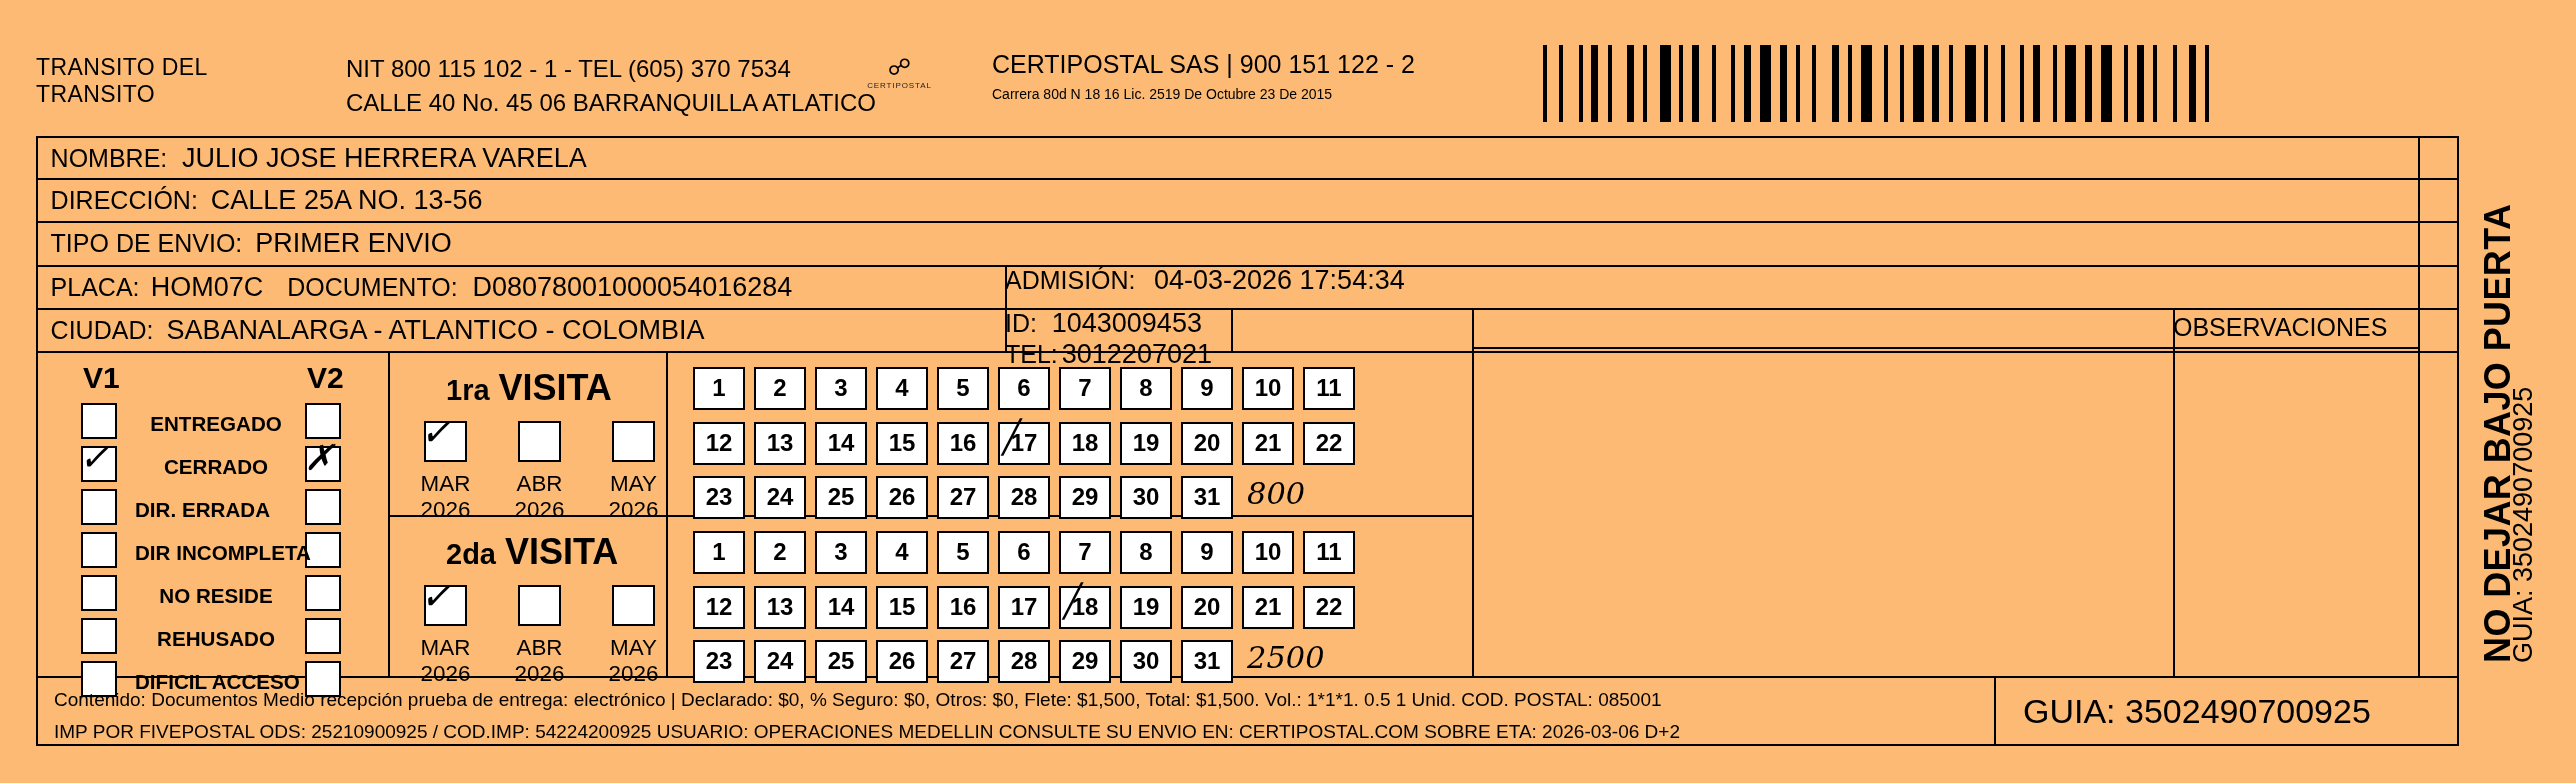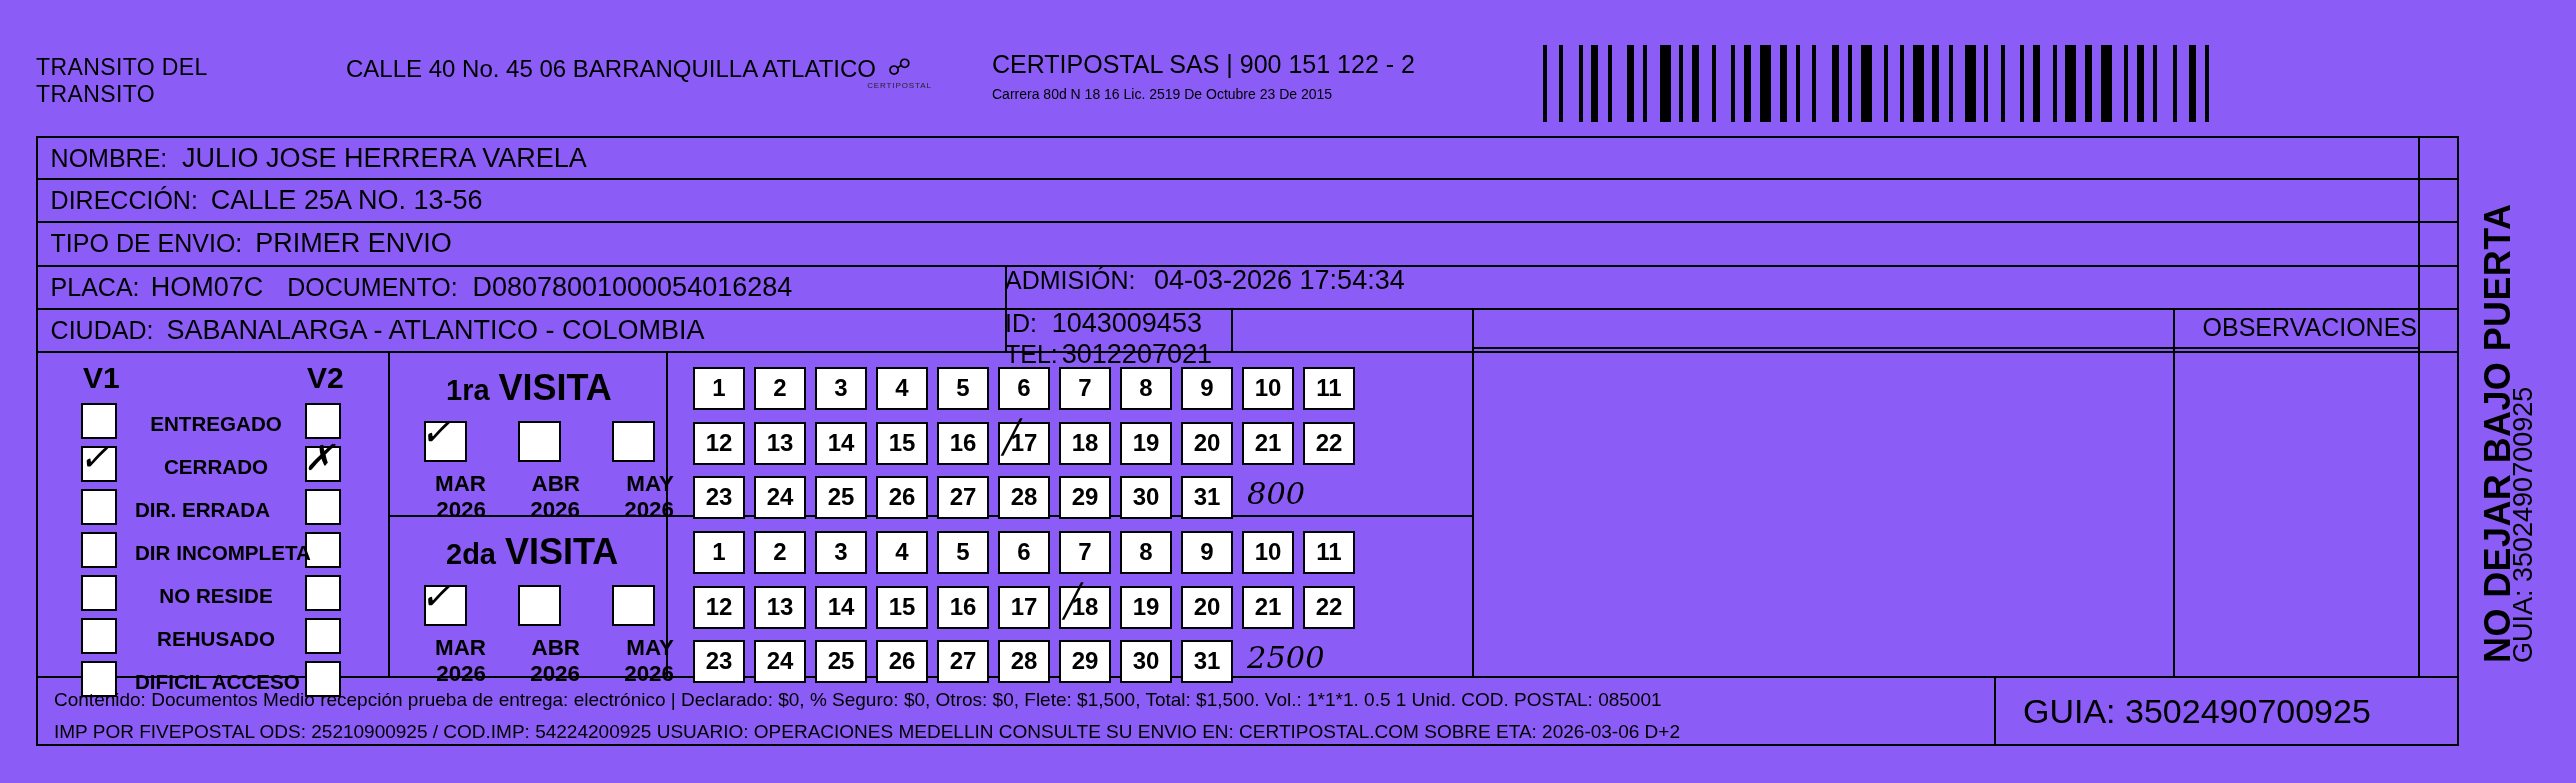--- a/index.html
+++ b/index.html
@@ -1,17 +1,17 @@
 <!DOCTYPE html>
 <html style="font-size:14.4px"><head>
 <meta charset="utf-8">
 <style>
   html,body{margin:0;padding:0;background:#ffffff;}
   body{font-family:"Liberation Sans", sans-serif; color:#000; -webkit-font-smoothing:none;}
-  #page{position:relative;width:2576px;height:783px;background:#8b5cf6;overflow:hidden;}
+  #page{position:relative;width:2576px;height:783px;background:#fdba74;overflow:hidden;}
 
   
   .hdr{position:absolute;left:36px;top:45px;width:2423px;height:94px;}
   .hdr-left{position:absolute;left:0;top:9px;font-size:23px;line-height:27px;letter-spacing:0.4px;}
   .hdr-nit{position:absolute;left:310px;top:7.2px;font-size:24px;line-height:34px;white-space:nowrap;}
   .hdr-logo{position:absolute;left:821px;top:10.8px;width:85px;text-align:center;}
   .hdr-logo .mark{font-size:23px;line-height:23px;}
   .hdr-logo .mtxt{font-size:8px;letter-spacing:0.9px;margin-top:1.8px;color:#222;}
   .hdr-cert{position:absolute;left:956px;top:5.4px;font-size:25px;white-space:nowrap;}
   .hdr-cert2{position:absolute;left:956px;top:41px;font-size:14px;white-space:nowrap;}
@@ -29,41 +29,42 @@
   .r{position:absolute;left:0;box-sizing:border-box;}
   .r .inner{position:absolute;left:12.6px;top:50%;transform:translateY(-50%);white-space:nowrap;}
 
   
   .chk{position:absolute;border:2.7px solid #000;width:36px;height:36px;box-sizing:border-box;background:#fff;}
   .cl-label{position:absolute;font-weight:bold;font-size:20.6px;white-space:nowrap;}
 
   
   .day{position:absolute;border:2.7px solid #000;box-sizing:border-box;width:52px;height:43px;text-align:center;font-weight:bold;font-size:24px;line-height:38px;background:#fff;}
   .mbox{position:absolute;border:2.7px solid #000;box-sizing:border-box;width:43px;height:41px;background:#fff;}
-  .mlabel{position:absolute;font-weight:bold;font-size:22.4px;text-align:right;width:81px;}
+  .mlabel{position:absolute;font-weight:normal;font-size:22.4px;text-align:center;width:81px;}
 
   .hand{position:absolute;font-family:"DejaVu Serif", serif;font-style:italic;font-size:30.5px;}
 
   
   .vert{position:absolute;transform-origin:0 0;white-space:nowrap;}
 
   .foot{position:absolute;font-size:19px;white-space:nowrap;}
   .gbox{position:absolute;border-left:2.7px solid #000;box-sizing:border-box;}
 </style>
 </head>
 <body>
 
 <div id="page">
 
   <div class="hdr">
     <div class="hdr-left">
       <div>TRANSITO DEL</div>
       <div>TRANSITO</div>
     </div>
     <div class="hdr-nit">
+      <div>NIT 800 115 102 - 1 - TEL (605) 370 7534</div>
       <div>CALLE 40 No. 45 06 BARRANQUILLA ATLATICO</div>
     </div>
     <div class="hdr-logo">
       <div class="mark">☍</div>
       <div class="mtxt">CERTIPOSTAL</div>
     </div>
     <div class="hdr-cert">CERTIPOSTAL SAS | 900 151 122 - 2</div>
     <div class="hdr-cert2">Carrera 80d N 18 16  Lic. 2519 De Octubre 23 De 2015</div>
     <div class="barcode" id="barcode">
         <i style="left: 0px; width: 3.6px;"></i>
@@ -169,21 +170,21 @@
       <div class="inner" style="left:296px;">
         <span class="lbl">TEL:</span>
         <span class="val">3012207021</span>
       </div>
     </div>
     <div style="position:absolute;left:1193px;top:170px;height:43px;border-left:2.7px solid #000;"></div>
 
     <div style="position:absolute;left:1434px;top:170px;height:369px;border-left:2.7px solid #000;"></div>
     <div style="position:absolute;left:2135px;top:170px;height:369px;border-left:2.7px solid #000;"></div>
     <div style="position:absolute;left:1434px;top:209px;width:946px;border-top:2.7px solid #000;"></div>
-    <div style="position:absolute;left:2135px;top:170px;width:244px;height:39px;text-align:right;">
+    <div style="position:absolute;left:2135px;top:170px;width:244px;height:39px;text-align:left;">
       <span class="lbl" style="line-height:39px;">OBSERVACIONES</span>
     </div>
     <div style="position:absolute;left:1436px;top:212px;width:699px;height:327px;"></div>
     <div style="position:absolute;left:2138px;top:212px;width:241px;height:327px;"></div>
 
     <div style="position:absolute;left:2380px;top:0;height:538px;border-left:2.7px solid #000;"></div>
     <div class="vert" style="left:2439px;top:525px;transform:rotate(-90deg);font-weight:bold;font-size:36px;letter-spacing:0.4px;">NO DEJAR BAJO PUERTA</div>
     <div class="vert" style="left:2470px;top:525px;transform:rotate(-90deg);font-size:27px;">GUIA: 3502490700925</div>
 
     <div style="position:absolute;left:350px;top:213px;height:326px;border-left:2.7px solid #000;"></div>

